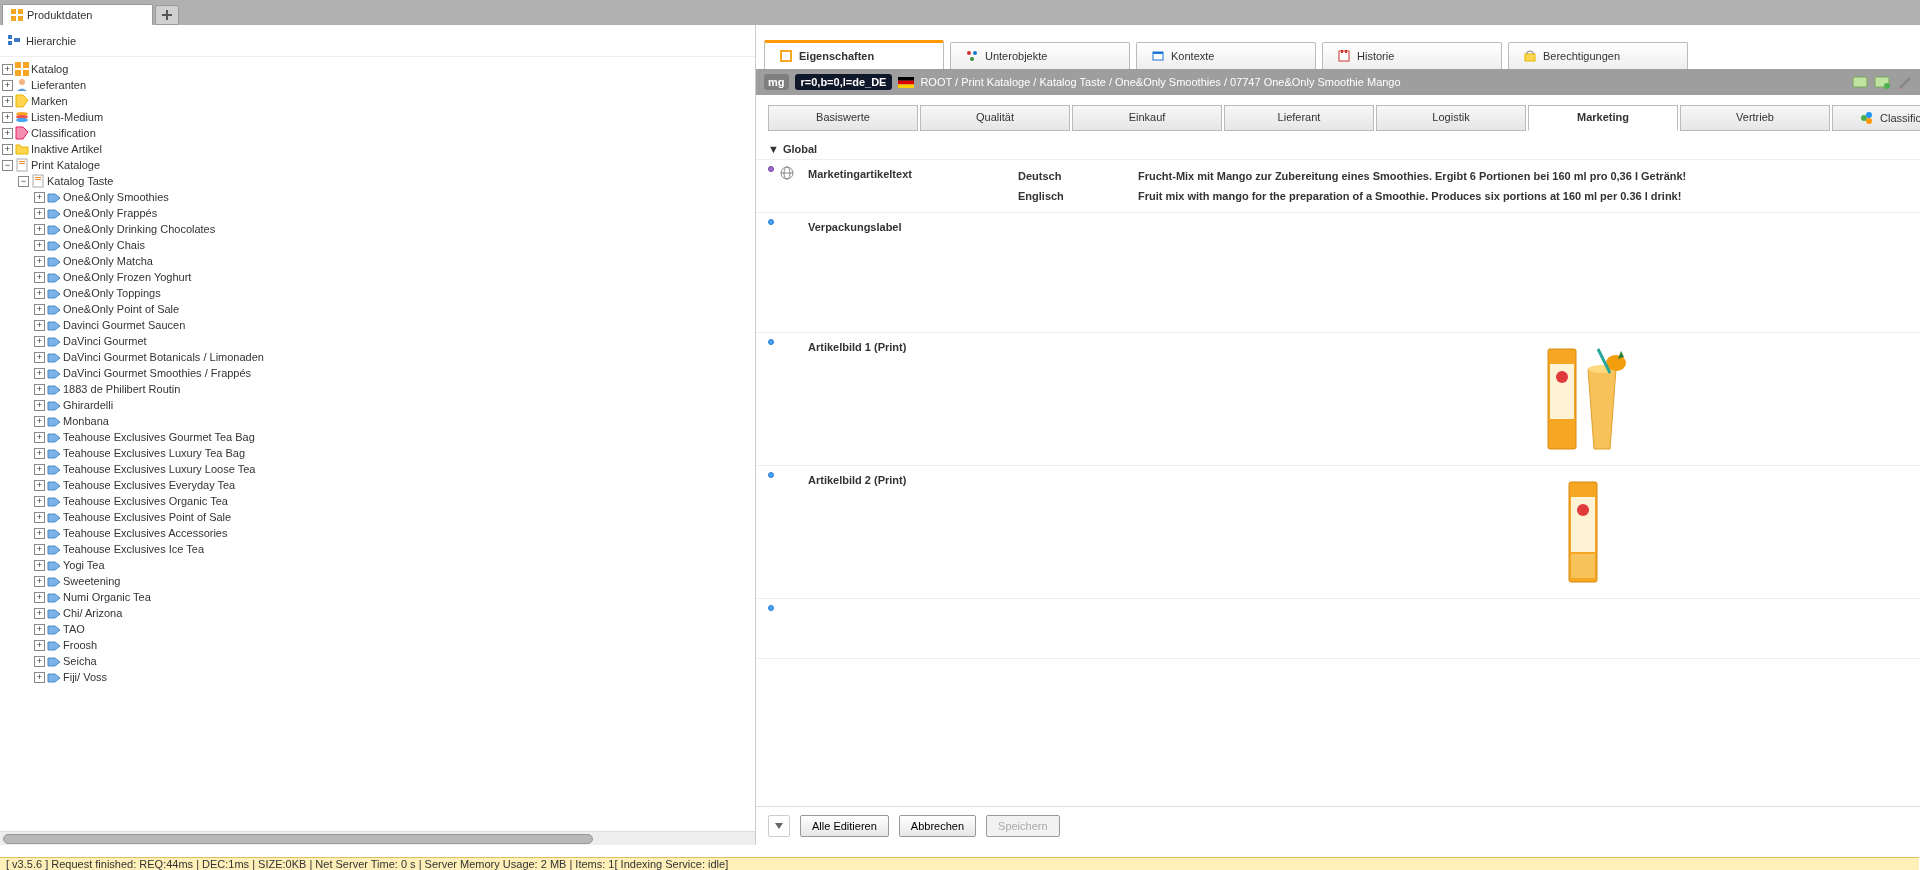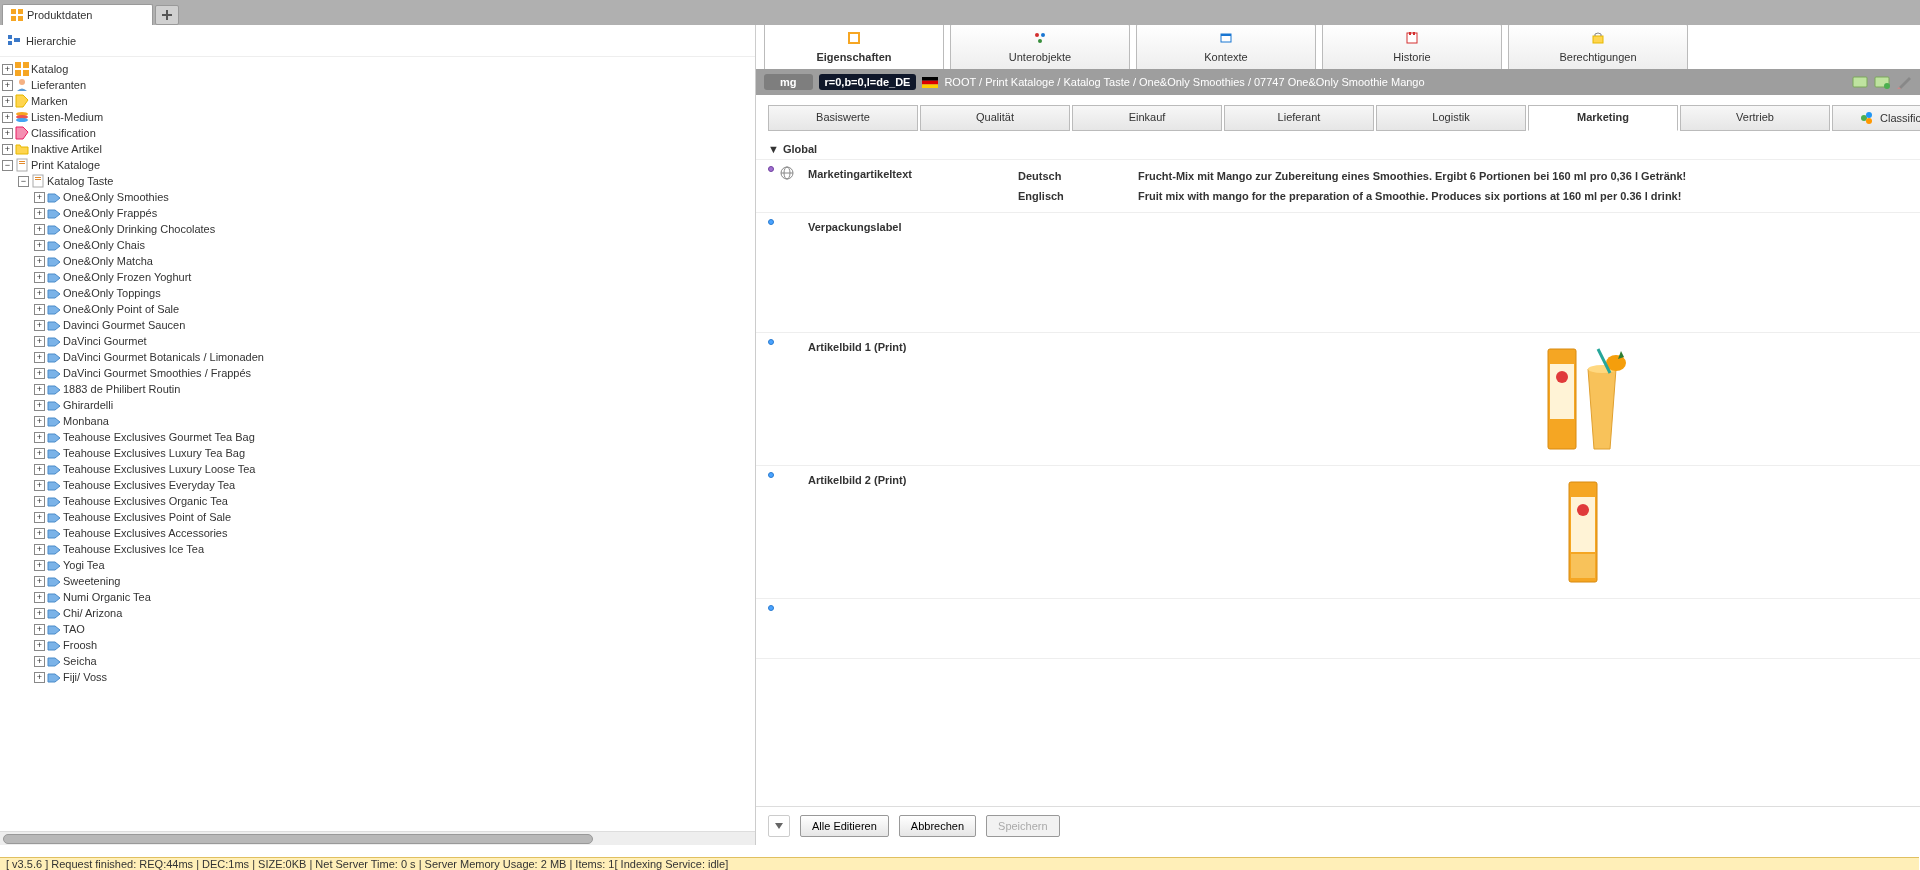--- a/index.html
+++ b/index.html
@@ -23,26 +23,26 @@
 .tree-wrap { flex: 1; overflow: auto; padding: 4px 2px; }
 .tree-node { display: flex; align-items: center; gap: 2px; padding: 1px 0; white-space: nowrap; cursor: default; }
 .tree-node .exp { width: 11px; height: 11px; border: 1px solid #888; display: inline-flex; align-items: center; justify-content: center; font-size: 9px; line-height: 1; cursor: pointer; background: #fff; }
 .tree-node .icon { width: 14px; height: 14px; display: inline-block; }
 .tree-children { padding-left: 16px; }
 .tree-scrollbar-h { height: 14px; background: #eee; border-top: 1px solid #ddd; }
 .tree-scrollbar-h .thumb { height: 10px; background: #b8b8b8; border: 1px solid #999; border-radius: 6px; width: 590px; margin: 2px 3px; }
 
 
 .subtabs { display: flex; gap: 6px; padding: 12px 8px 0 8px; height: 44px; align-items: flex-end; }
-.subtab { border: 1px solid #bbb; border-bottom: none; padding: 6px 14px; background: linear-gradient(#fff,#eee); border-radius: 2px 2px 0 0; display: flex; align-items: center; gap: 6px; min-width: 180px; flex-direction: column; }
+.subtab { border: 1px solid #bbb; border-bottom: none; padding: 6px 14px; background: linear-gradient(#fff,#eee); border-radius: 2px 2px 0 0; display: flex; align-items: center; gap: 6px; min-width: 180px; }
 .subtab.active { border-top: 3px solid #ff9a00; background: #fff; font-weight: bold; }
 
 
 .crumb-bar { background: #9e9e9e; color: #fff; display: flex; align-items: center; gap: 6px; padding: 4px 8px; height: 26px; }
-.crumb-badge { background: #7e7e7e; padding: 2px 16px; border-radius: 3px; font-weight: bold; }
+.crumb-badge { background: #7e7e7e; padding: 2px 4px; border-radius: 3px; font-weight: bold; }
 .crumb-badge2 { background: #0f172a; padding: 2px 6px; border-radius: 3px; font-weight: bold; }
 .crumb-icons { margin-left: auto; display: flex; gap: 6px; }
 
 
 .detail-tabs { display: flex; gap: 2px; margin: 10px 8px 0 12px; }
 .dtab { border: 1px solid #bbb; background: linear-gradient(#f7f7f7,#e6e6e6); padding: 5px 10px; min-width: 150px; text-align: center; cursor: pointer; }
 .dtab.active { background: #fff; border-bottom-color: #fff; font-weight: bold; }
 .dtab.special { display:flex; align-items:center; gap:6px; justify-content:center; }
 
 

